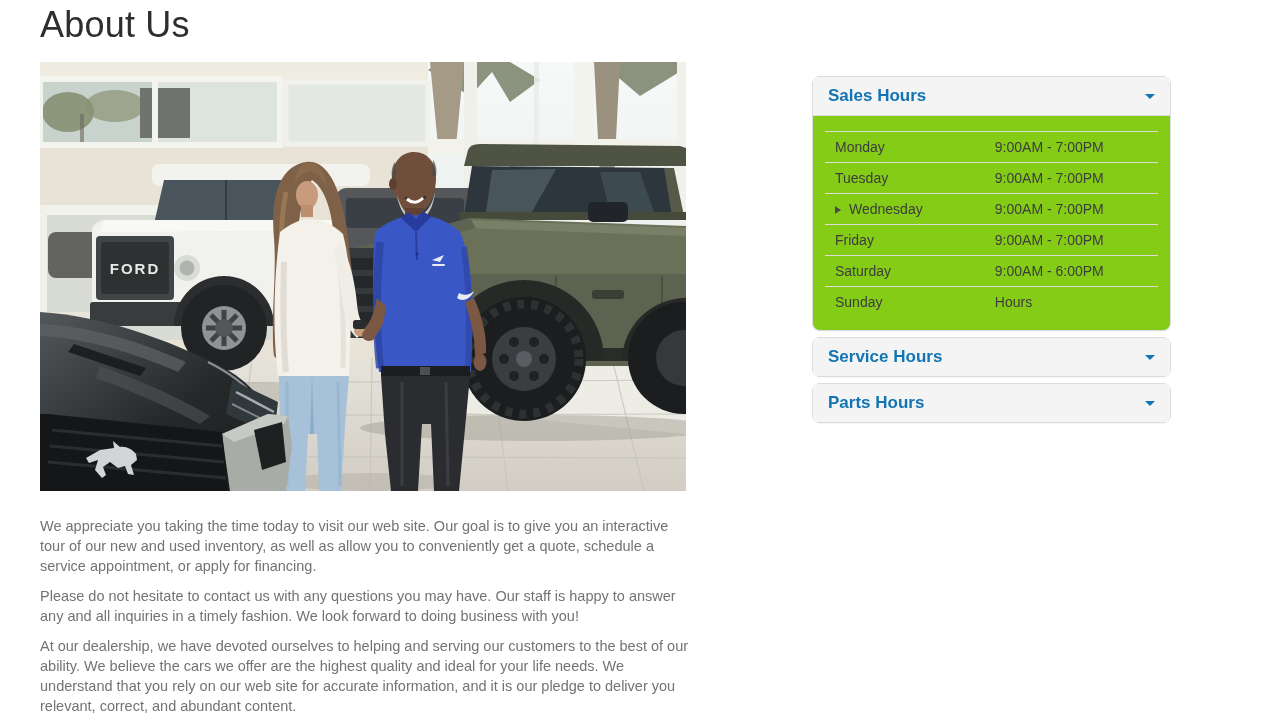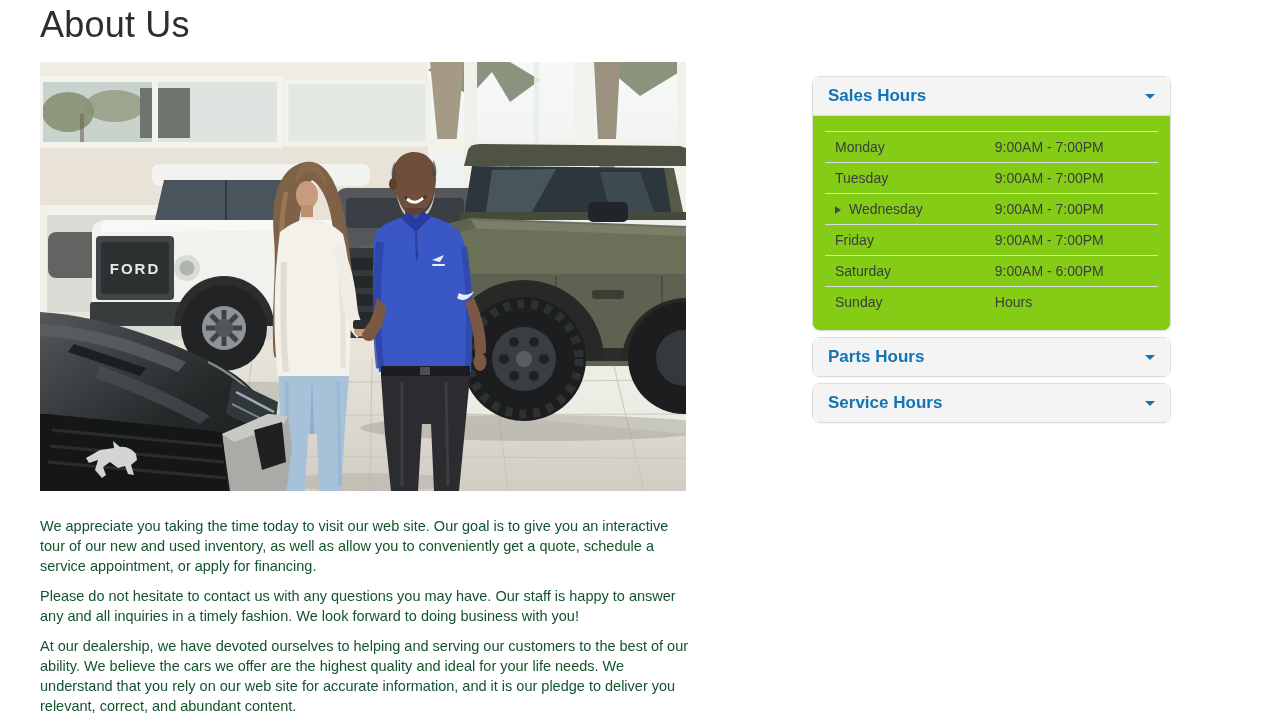--- a/index.html
+++ b/index.html
@@ -2,21 +2,21 @@
 <html><head>
 <meta charset="utf-8">
 <style>
   html,body{margin:0;padding:0;background:#ffffff;}
   .page{position:relative;width:1269px;height:719px;overflow:hidden;background:#fff;
         font-family:"Liberation Sans",sans-serif;-webkit-font-smoothing:antialiased;}
   .main{position:absolute;left:40px;top:0;width:652px;}
   .page-title{margin:5px 0 0;font-size:36px;line-height:40px;font-weight:500;color:#2e2e2e;letter-spacing:.2px;}
   .photo{margin:17px 0 0;width:646px;height:429px;overflow:hidden;background:#e8e3d6;text-align:right;}
   .photo svg{display:block;width:646px;height:429px;}
-  .main p{margin:10px 0 0;font-size:14.5px;line-height:20px;color:#14532d;}
+  .main p{margin:10px 0 0;font-size:14.5px;line-height:20px;color:#737373;}
   .main p.first{margin-top:25px;}
   .sidebar{position:absolute;left:812px;top:76px;width:359px;}
   .panel{border:1px solid #dcdcdc;border-radius:8px;background:#84cc16;margin-bottom:6px;
          box-shadow:0 1px 1px rgba(0,0,0,.04);}
   .panel-header{position:relative;background:#f4f4f4;border-radius:3px;padding:8px 15px;cursor:pointer;}
   .panel.open .panel-header{border-bottom:1px solid #ddd;border-radius:3px 3px 0 0;}
   .panel-title{font-size:17px;font-weight:700;color:#1274b2;line-height:22px;display:inline-block;}
   .caret{position:absolute;right:15px;top:17px;width:0;height:0;
          border-left:5px solid transparent;border-right:5px solid transparent;border-top:5px solid #1274b2;}
   .panel-body{padding:15px 12px 13px;}
@@ -316,26 +316,26 @@
               <td class="day"><span>Sunday</span></td>
               <td class="time">Hours</td>
             </tr>
           </tbody>
         </table>
       </div>
     </section>
 
     <section class="panel">
       <header class="panel-header">
+        <span class="panel-title">Service Hours</span>
+        <span class="caret"></span>
+      </header>
+    </section>
+
+    <section class="panel">
+      <header class="panel-header">
         <span class="panel-title">Parts Hours</span>
         <span class="caret"></span>
       </header>
     </section>
 
-    <section class="panel">
-      <header class="panel-header">
-        <span class="panel-title">Service Hours</span>
-        <span class="caret"></span>
-      </header>
-    </section>
-
   </div>
 </div>
 
 </body></html>

